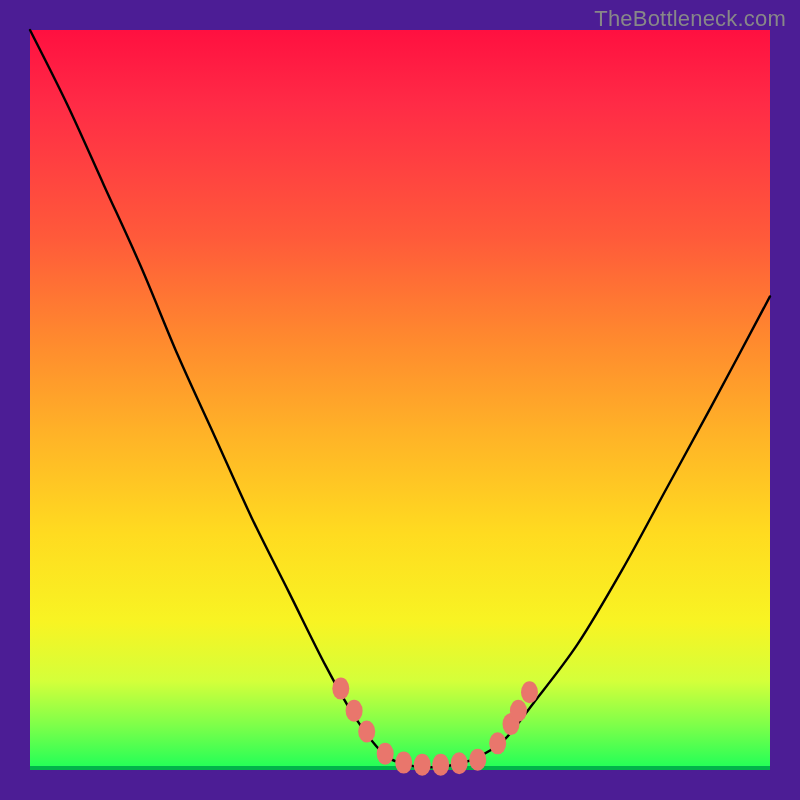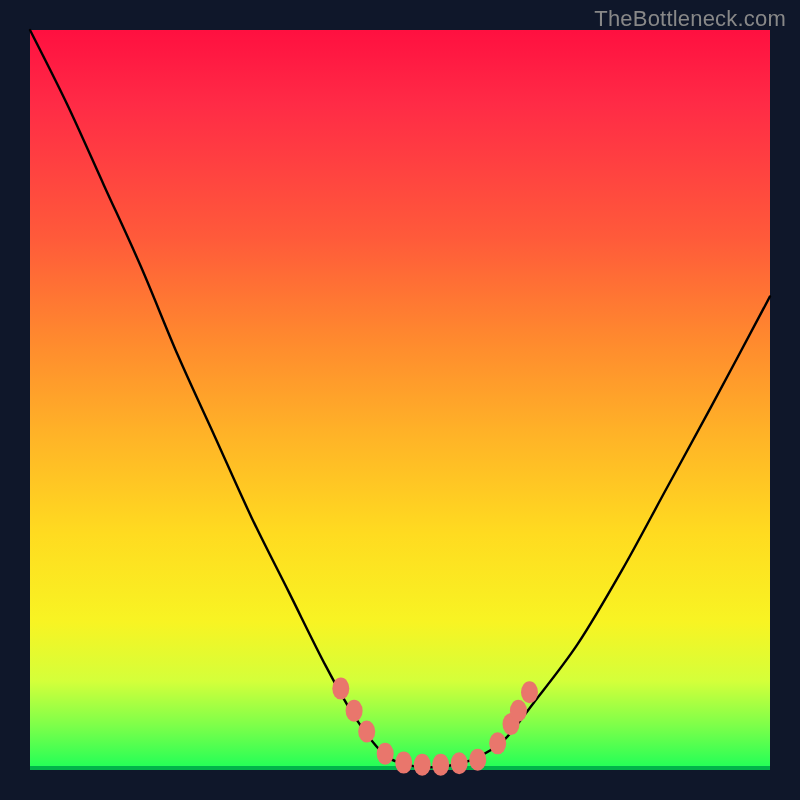--- a/index.html
+++ b/index.html
@@ -10,21 +10,21 @@
     overflow: hidden;
     background: #000;
     font-family: Arial, Helvetica, sans-serif;
   }
   .frame {
     position: absolute;
     left: 0;
     top: 0;
     width: 800px;
     height: 800px;
-    background: #0f172a;
+    background: #4c1d95;
   }
   .plot-area {
     position: absolute;
     left: 30px;
     top: 30px;
     width: 740px;
     height: 740px;
     
     background: linear-gradient(
       to bottom,

